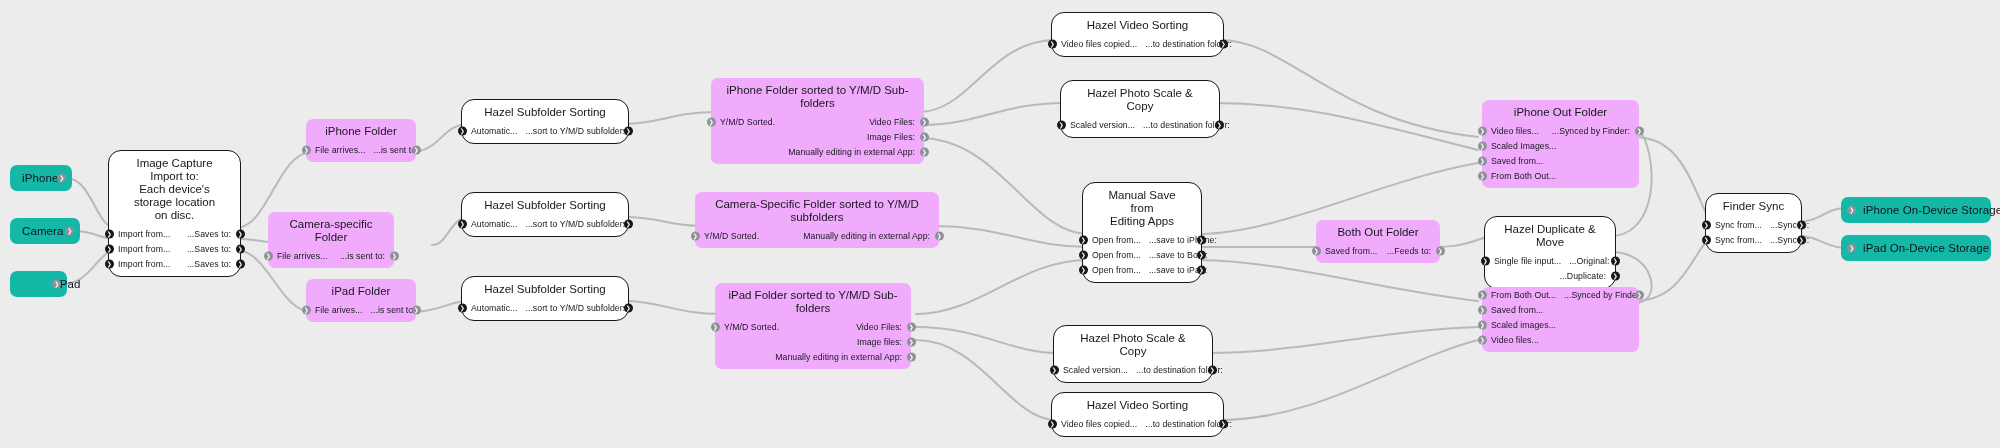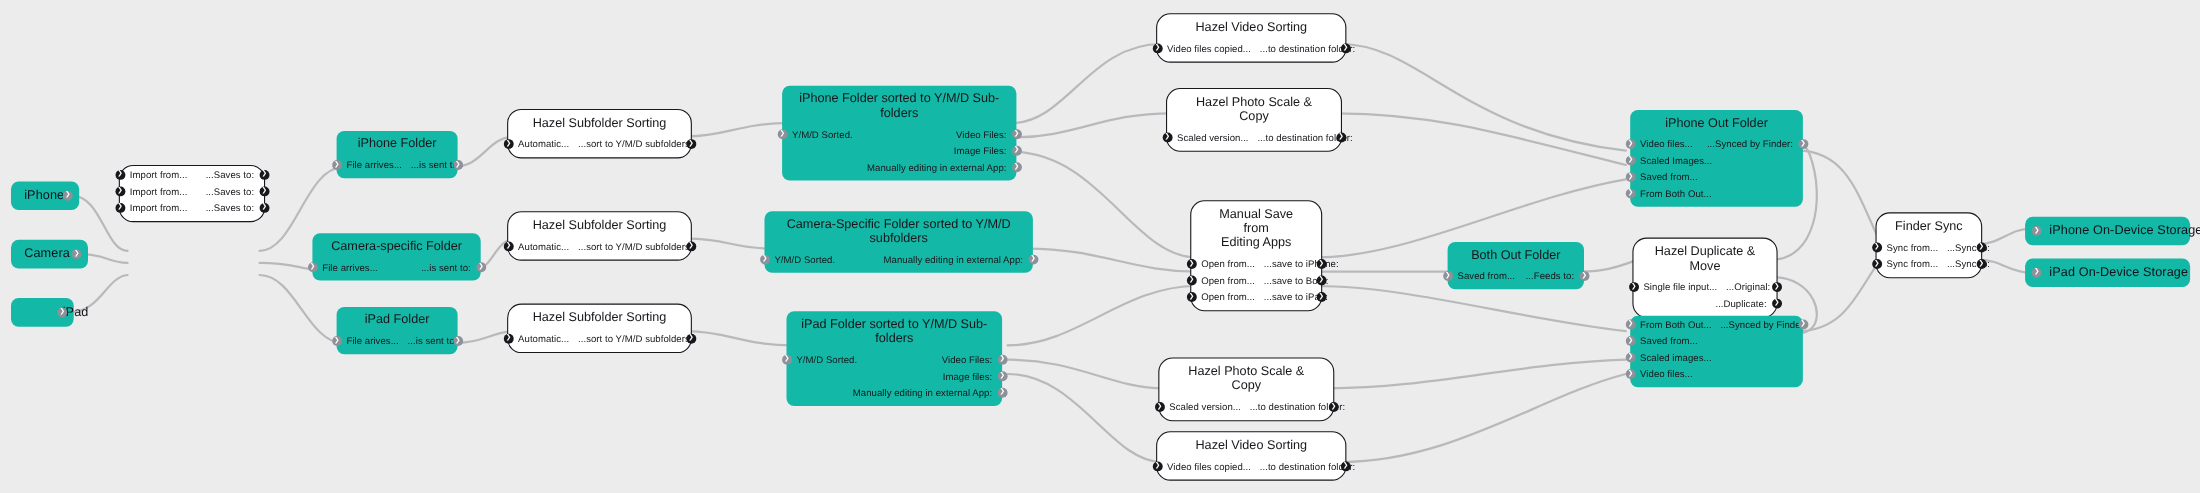--- a/index.html
+++ b/index.html
@@ -22,21 +22,21 @@
     padding:0 10px 0 12px;
     height:26px;
     font-size:11.5px;color:#12121a;letter-spacing:.1px;
     white-space:nowrap;
   }
   .pill .pill-label{flex:1;}
 
   
   .box{border-radius:6px;overflow:visible;}
   .box.white{background:#ffffff;border:1.6px solid #17171c;border-radius:13px;}
-  .box.blue{background:#14b8a6;border-radius:7px;}
+  .box.blue{background:#f0abfc;border-radius:7px;}
 
   .box-title{
     text-align:center;font-size:11.5px;color:#17171c;
     padding:6px 12px 4px 12px;line-height:13px;white-space:pre-line;
   }
   .box.blue .box-title{font-weight:400;}
 
   .rows{padding-bottom:5px;}
   .row{
     position:relative;height:15px;display:flex;align-items:center;
@@ -118,20 +118,25 @@
           <span class="chev">❯</span>
         </span>
       </div>
       <div class="node pill" style="left: 10px; top: 271px; width: 56px; padding-left: 47px;">
         <span class="pill-label">iPad</span>
         <span class="port right grey">
           <span class="chev">❯</span>
         </span>
       </div>
       <div class="node box white" style="left: 108px; top: 150px; width: 133px;">
+        <div class="box-title">Image Capture
+Import to:
+Each device's
+storage location
+on disc.</div>
         <div class="rows">
           <div class="row">
             <span class="in-label">Import from...</span>
             <span class="spacer"></span>
             <span class="out-label">...Saves to:</span>
             <span class="port left dark">
               <span class="chev">❯</span>
             </span>
             <span class="port right dark">
               <span class="chev">❯</span>
@@ -170,21 +175,21 @@
             <span class="out-label">...is sent to:</span>
             <span class="port left grey">
               <span class="chev">❯</span>
             </span>
             <span class="port right grey">
               <span class="chev">❯</span>
             </span>
           </div>
         </div>
       </div>
-      <div class="node box blue" style="left: 284px; top: 212px; width: 153px;">
+      <div class="node box blue" style="left: 268px; top: 212px; width: 126px;">
         <div class="box-title">Camera-specific Folder</div>
         <div class="rows">
           <div class="row">
             <span class="in-label">File arrives...</span>
             <span class="spacer"></span>
             <span class="out-label">...is sent to:</span>
             <span class="port left grey">
               <span class="chev">❯</span>
             </span>
             <span class="port right grey">

